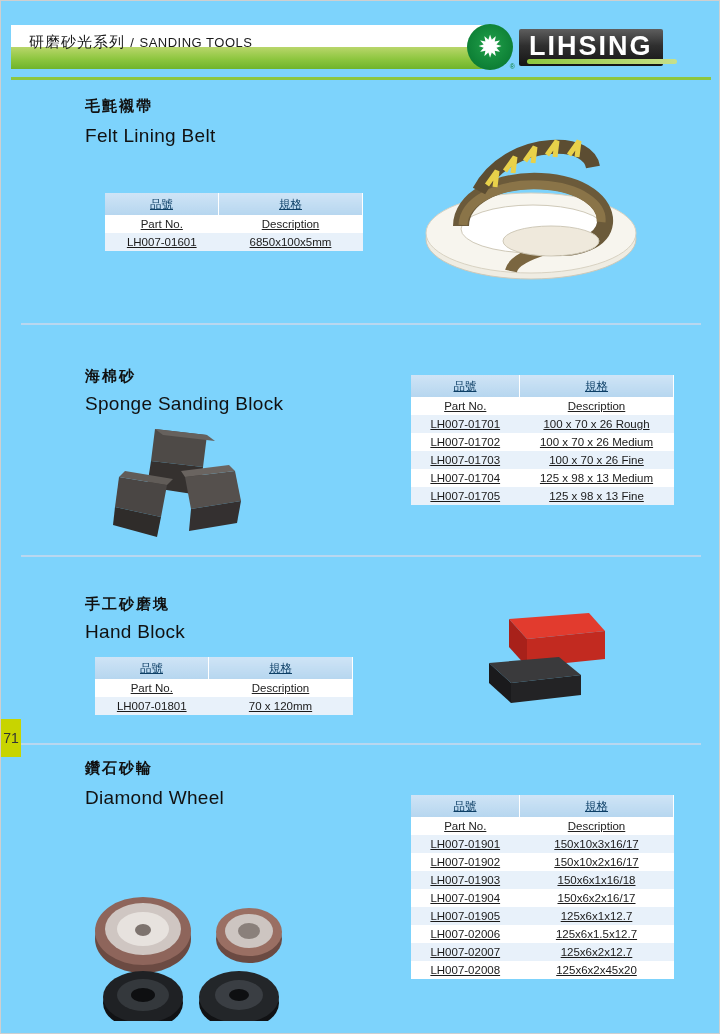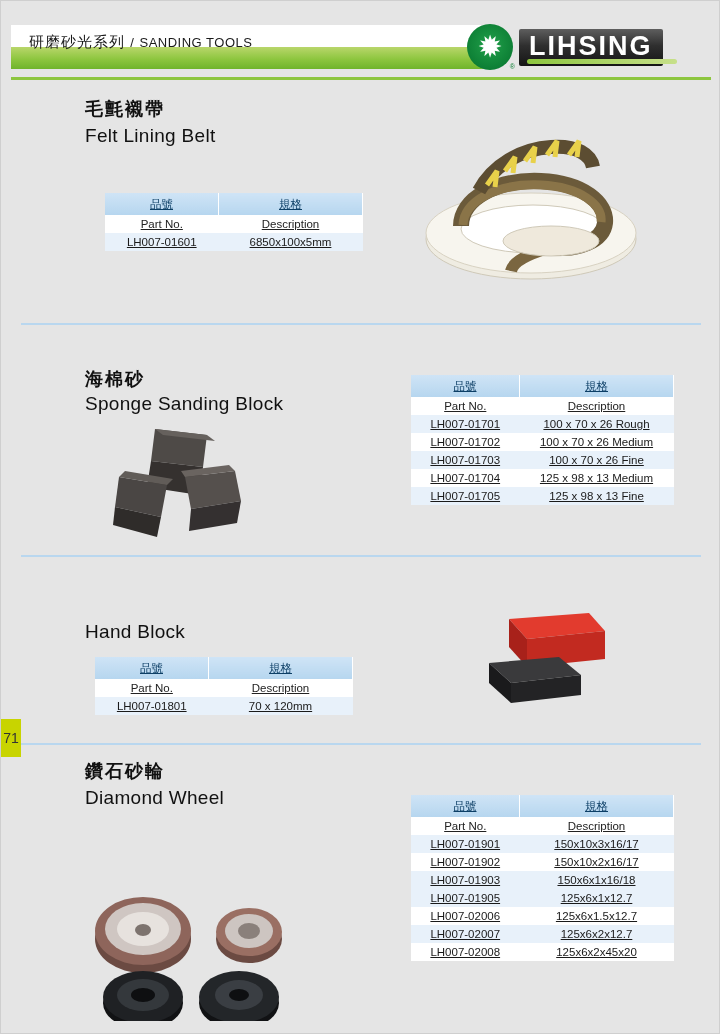--- a/index.html
+++ b/index.html
@@ -7,21 +7,21 @@
     width:720px;height:1034px;
     background:#ffffff;
     font-family:"Liberation Sans", sans-serif;
     position:relative;
     overflow:hidden;
   }
   .page{
     position:absolute;inset:0;
     border:1px solid #cfcfcf;
     box-sizing:border-box;
-    background:#e5e5e5;
+    background:#7dd3fc;
   }
 
   
   .header{
     position:absolute;left:0;top:0;width:720px;height:78px;
   }
   .header-green{
     position:absolute;left:10px;top:24px;width:480px;height:44px;
     background:linear-gradient(180deg,#ffffff 0%,#ffffff 52%,#cfe08a 53%,#8cc63f 100%);
   }
@@ -74,21 +74,21 @@
   }
 
   
   .sep{
     position:absolute;left:20px;width:680px;height:2px;
     background:#b9d7ef;
   }
 
   
   .title-cn{
-    position:absolute;font-size:18px;font-weight:bold;color:#111;letter-spacing:2px;
+    position:absolute;font-size:15px;font-weight:bold;color:#111;letter-spacing:2px;
   }
   .title-en{
     position:absolute;font-size:19px;color:#111;letter-spacing:0.3px;
   }
 
   
   .tbl{position:absolute;border-collapse:collapse;}
   .tbl td{
     font-size:11.5px;color:#1a1a1a;text-align:center;
     padding:3px 4px;white-space:nowrap;text-decoration:underline;
@@ -244,20 +244,21 @@
     </tr>
     <tr class="alt">
       <td>LH007-01705</td>
       <td>125 x 98 x 13 Fine</td>
     </tr>
   </tbody>
     </table>
 
   <div class="sep" style="top:554px;"></div>
 
+  <div class="title-cn" style="left:84px;top:594px;">手工砂磨塊</div>
   <div class="title-en" style="left:84px;top:620px;">Hand Block</div>
 
   <div class="imgbox" style="left:470px;top:600px;width:160px;height:110px;">
     <svg width="160" height="110" viewBox="0 0 160 110">
       <polygon points="38,18 118,12 134,30 56,38" fill="#e23b2e"></polygon>
       <polygon points="56,38 134,30 134,58 56,66" fill="#c22a20"></polygon>
       <polygon points="38,18 56,38 56,66 38,46" fill="#a8211a"></polygon>
       <polygon points="18,62 88,56 110,74 40,82" fill="#3a3a3c"></polygon>
       <polygon points="40,82 110,74 110,94 40,102" fill="#232325"></polygon>
       <polygon points="18,62 40,82 40,102 18,82" fill="#1a1a1c"></polygon>
@@ -331,20 +332,24 @@
       <td>150x10x3x16/17</td>
     </tr>
     <tr class="row">
       <td>LH007-01902</td>
       <td>150x10x2x16/17</td>
     </tr>
     <tr class="alt">
       <td>LH007-01903</td>
       <td>150x6x1x16/18</td>
     </tr>
+    <tr class="row">
+      <td>LH007-01904</td>
+      <td>150x6x2x16/17</td>
+    </tr>
     <tr class="alt">
       <td>LH007-01905</td>
       <td>125x6x1x12.7</td>
     </tr>
     <tr class="row">
       <td>LH007-02006</td>
       <td>125x6x1.5x12.7</td>
     </tr>
     <tr class="alt">
       <td>LH007-02007</td>

